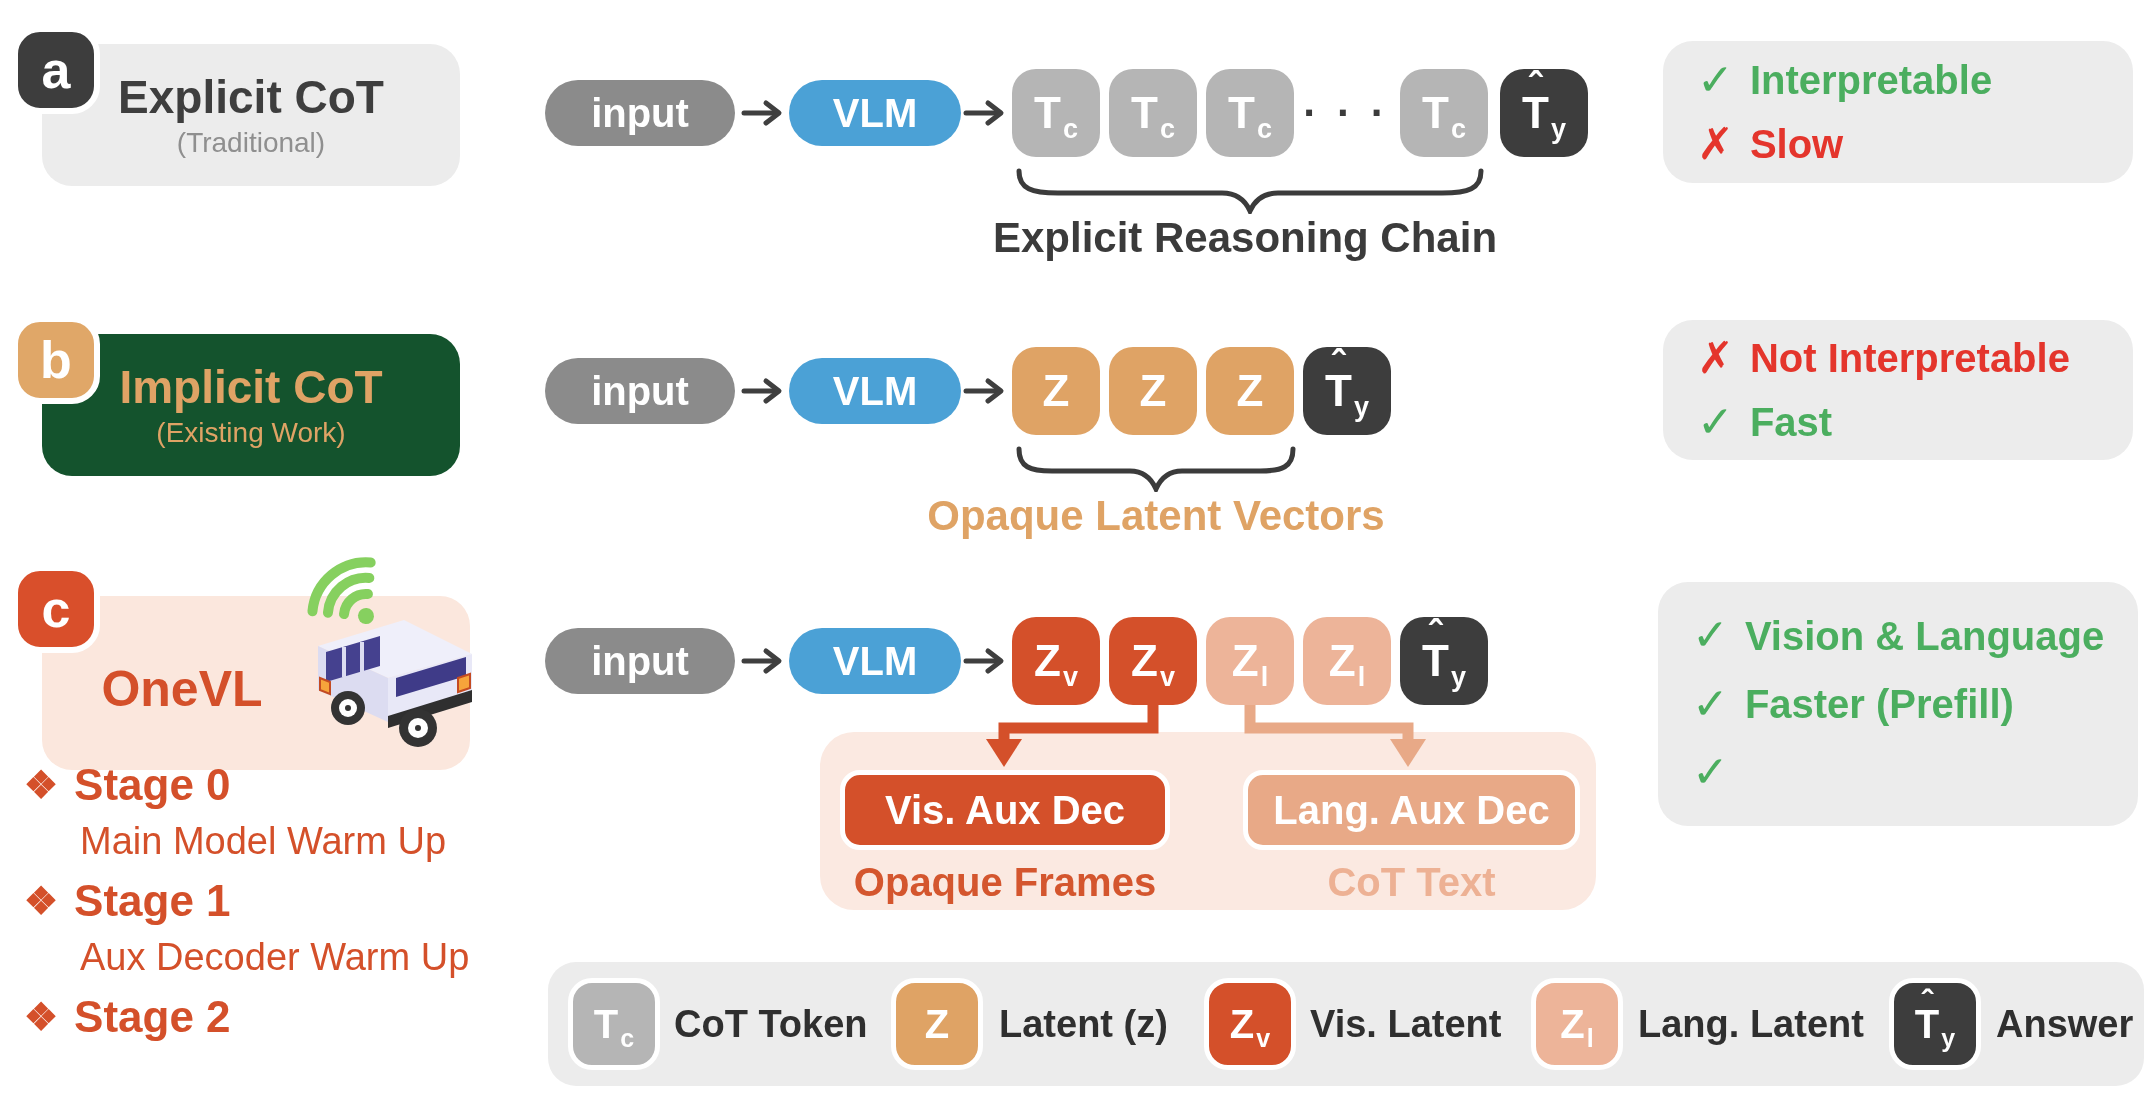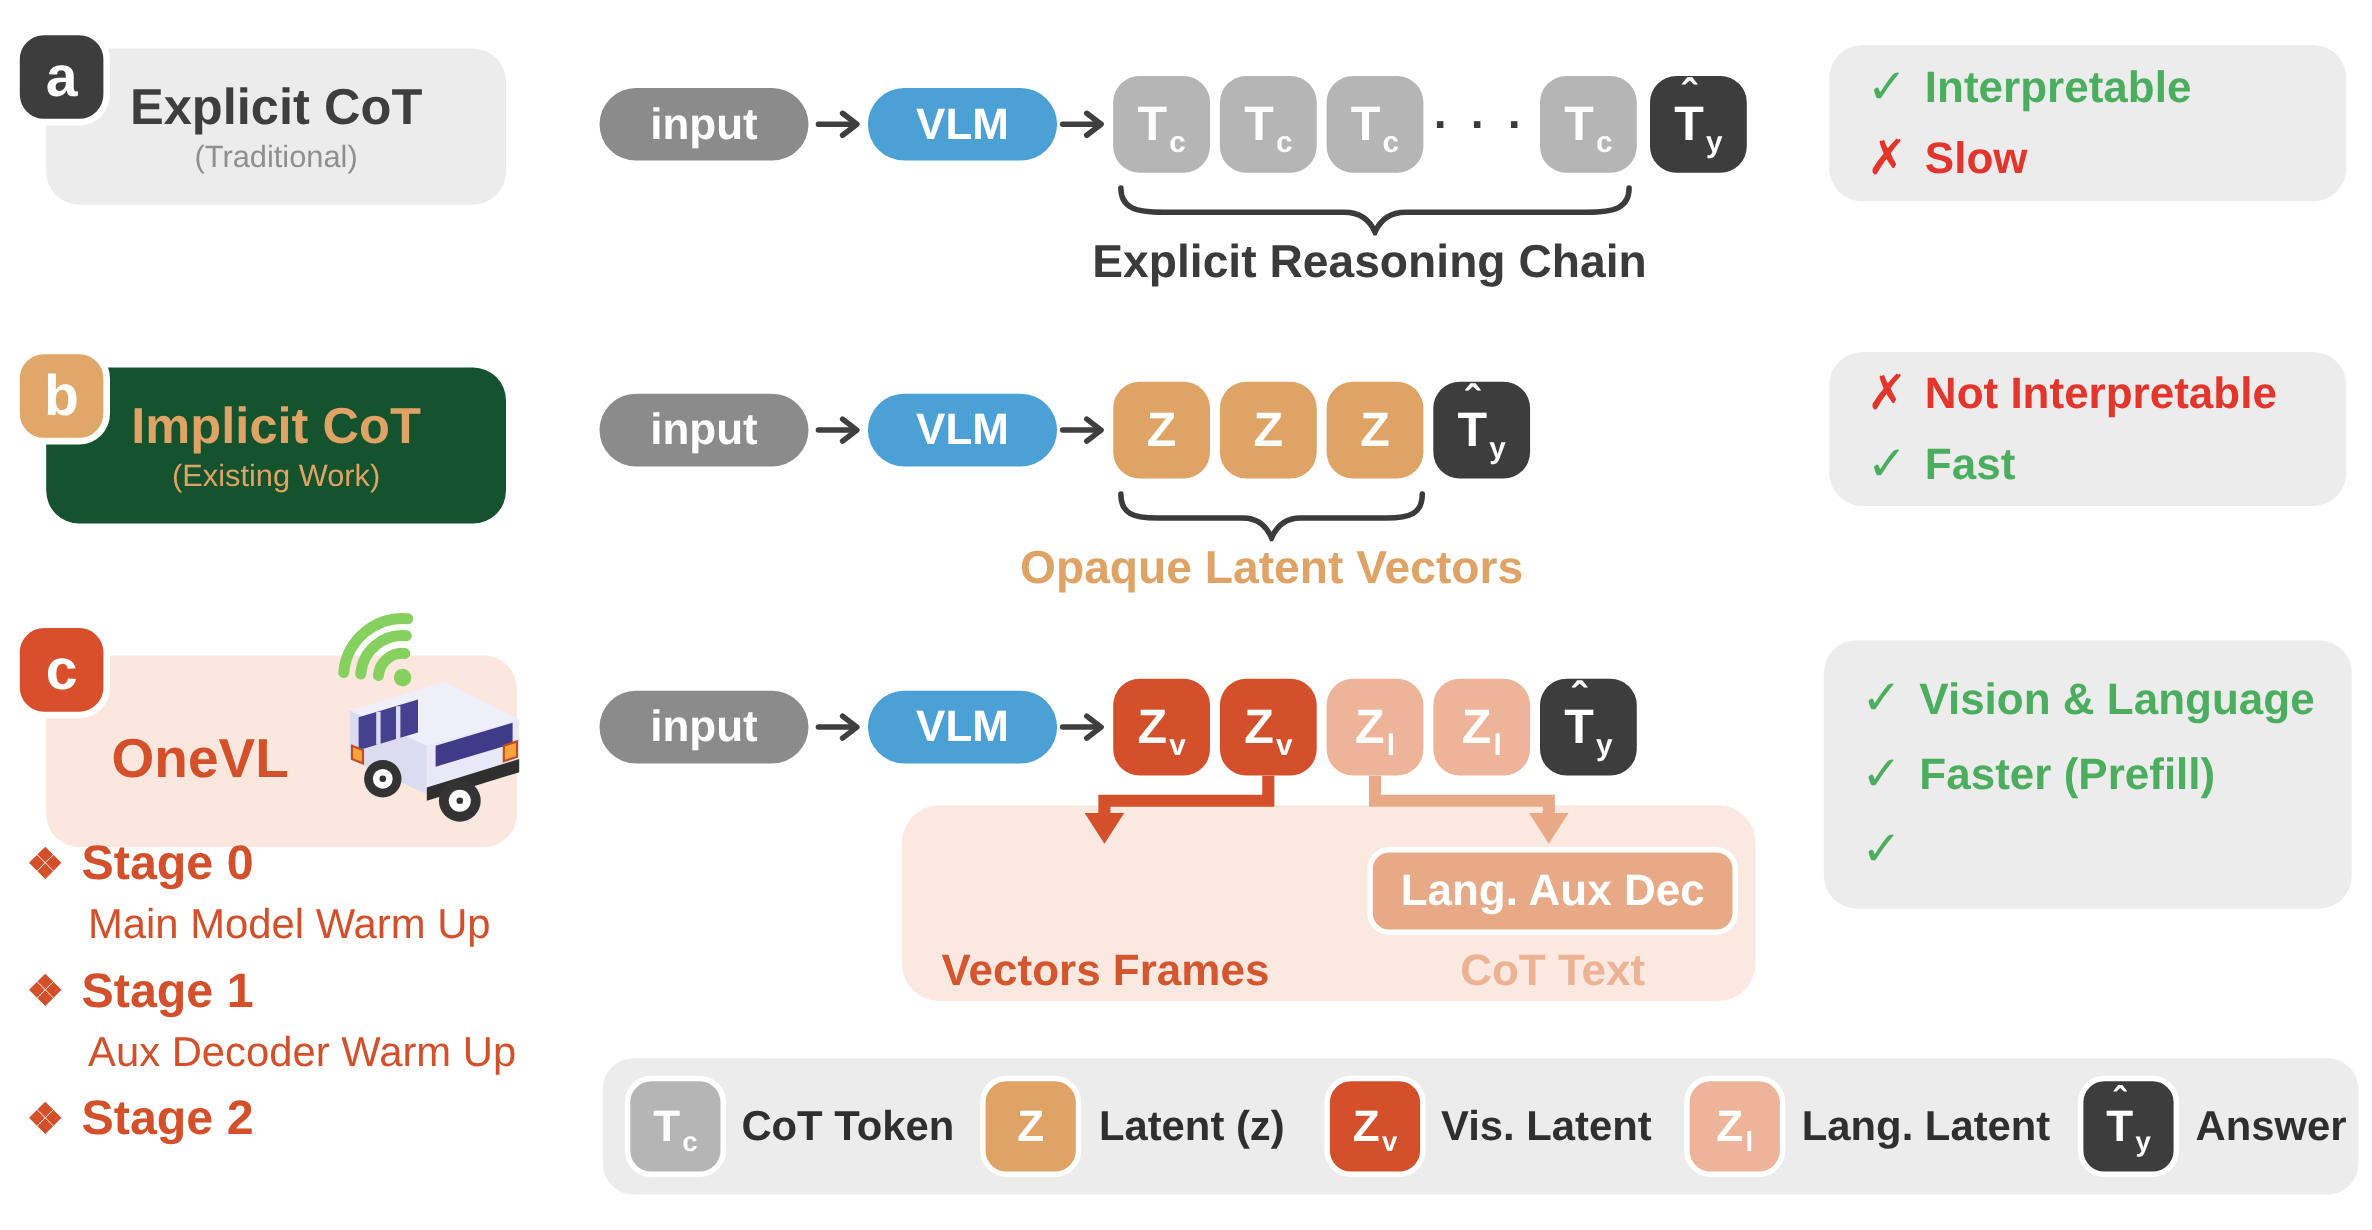--- a/index.html
+++ b/index.html
@@ -269,22 +269,23 @@
   </div>
 
   <svg class="elbows" style="left:860px;top:705px;" width="580" height="64" viewBox="0 0 580 64">
     <path d="M293,0 L293,23 L144,23 L144,38" stroke="#d4502a" stroke-width="11" fill="none"></path>
     <polygon points="126,34 162,34 144,62" fill="#d4502a"></polygon>
     <path d="M390,0 L390,23 L548,23 L548,38" stroke="#e8a987" stroke-width="11" fill="none"></path>
     <polygon points="530,34 566,34 548,62" fill="#e8a987"></polygon>
   </svg>
 
   <div class="aux-container" style="left:820px;top:732px;width:776px;height:178px;"></div>
+  <div class="aux-box aux-vis" style="left:840px;top:770px;width:330px;height:80px;">Vis. Aux Dec</div>
   <div class="aux-box aux-lang" style="left:1243px;top:770px;width:337px;height:80px;">Lang. Aux Dec</div>
-  <div class="aux-cap cap-vis" style="left:840px;top:860px;width:330px;">Vectors Frames</div>
+  <div class="aux-cap cap-vis" style="left:840px;top:860px;width:330px;">Opaque Frames</div>
   <div class="aux-cap cap-lang" style="left:1243px;top:860px;width:337px;">CoT Text</div>
 
   <div class="pros-card" style="left:1658px;top:582px;width:480px;height:244px;gap:20px;">
     <div class="pros-line">
       <span class="mark good">✓</span>
       <span class="good">Vision &amp; Language</span>
     </div>
     <div class="pros-line">
       <span class="mark good">✓</span>
       <span class="good">Faster (Prefill)</span>

